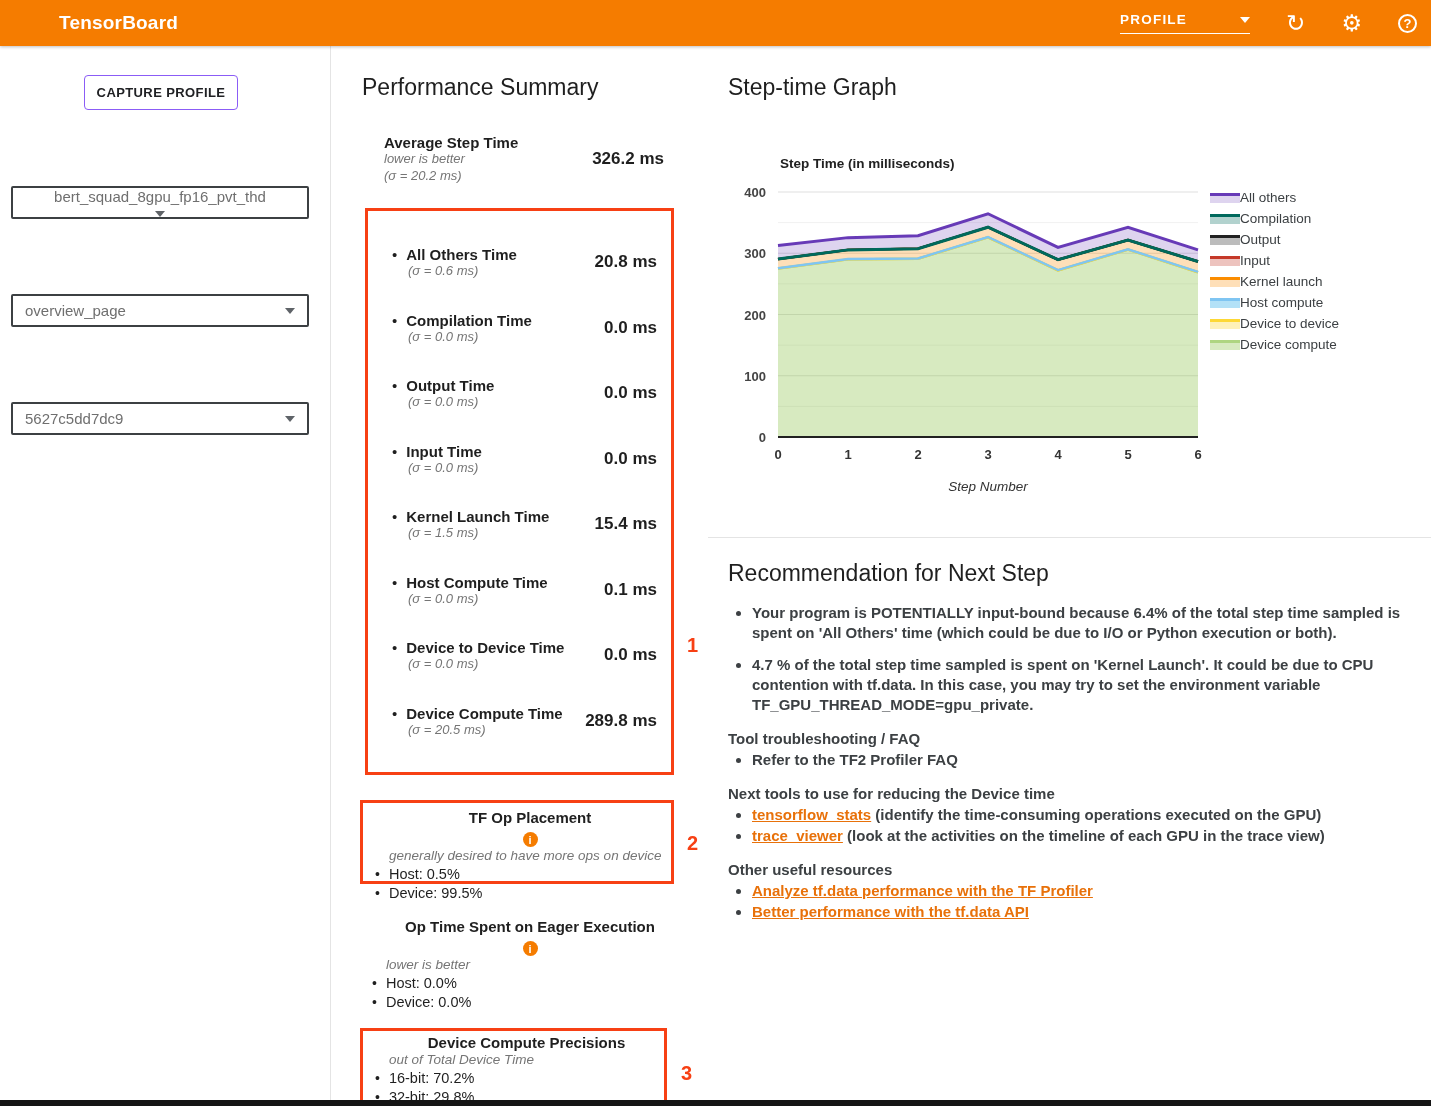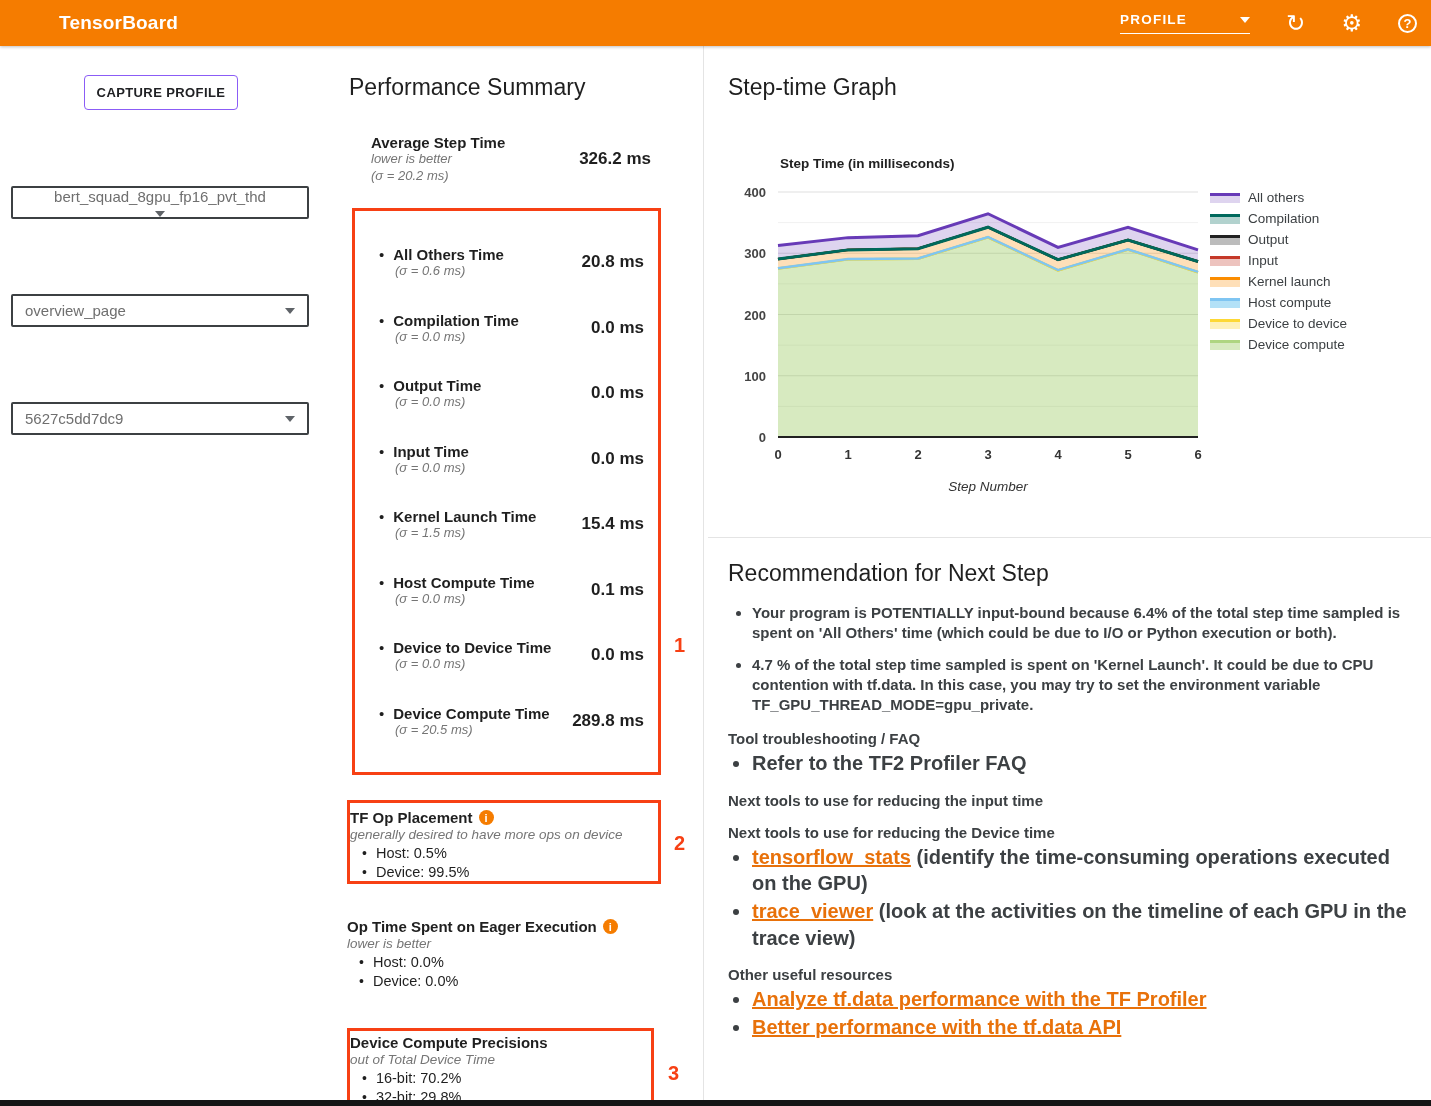--- a/index.html
+++ b/index.html
@@ -33,21 +33,21 @@
     border:1px solid #8b5cf6;border-radius:4px;font-size:13px;font-weight:700;letter-spacing:.4px;
     color:#202124;display:flex;align-items:center;justify-content:center;cursor:pointer;
     font-family:"Liberation Sans",sans-serif;}
   .side-label{position:absolute;left:12px;font-size:16px;font-weight:700;color:#202124;}
   .side-select{position:absolute;left:11px;width:298px;height:33px;border:2px solid #3c4043;border-radius:2px;
     display:flex;align-items:center;padding:0 12px;cursor:pointer;background:#fff;}
   .side-select .val{font-size:15px;color:#6f6f6f;flex:1;white-space:nowrap;overflow:hidden;}
   .caret-down-gray{width:0;height:0;border-left:5px solid transparent;border-right:5px solid transparent;border-top:6px solid #5f6368;}
 
   
-  .middle{position:absolute;left:327px;top:46px;width:377px;height:1054px;border-right:1px solid var(--div);background:#fff;}
+  .middle{position:absolute;left:340px;top:46px;width:377px;height:1054px;border-right:1px solid var(--div);background:#fff;}
   .col-heading{font-size:23px;font-weight:500;color:#1f1f1f;}
   .ps-heading{position:absolute;left:22px;top:28px;}
   .avg-row{position:absolute;left:44px;top:88px;width:280px;display:flex;align-items:center;justify-content:space-between;}
   .metric-title{font-size:15px;font-weight:700;color:#1f1f1f;}
   .metric-note{font-size:13px;font-style:italic;color:var(--gray);line-height:1.3;}
   .metric-value{font-size:17px;font-weight:700;color:#1f1f1f;white-space:nowrap;}
 
   .ann-box{position:absolute;border:3px solid var(--ann);z-index:3;}
   .box1{left:25px;top:162px;width:309px;height:567px;display:flex;flex-direction:column;justify-content:space-evenly;padding:2px 14px 2px 0;}
   .ps-row{display:flex;align-items:center;justify-content:space-between;padding-left:24px;}
@@ -57,41 +57,41 @@
   .ps-sigma{margin-left:16px;font-size:13px;font-style:italic;color:var(--gray);}
   .ann-num{position:absolute;color:var(--ann);font-size:20px;font-weight:700;z-index:4;}
 
   .box2{left:20px;top:754px;width:314px;height:84px;padding:6px 0 0 0;}
   .box3{left:20px;top:982px;width:307px;height:76px;padding:3px 0 0 0;}
   .sec-title{font-size:15px;font-weight:700;color:#1f1f1f;display:flex;align-items:center;gap:6px;}
   .sec-note{font-size:13.5px;font-style:italic;color:var(--gray);margin-top:1px;}
   .sec-ul{list-style:none;margin:2px 0 0 0;padding:0;}
   .sec-ul li{font-size:14.5px;color:#1f1f1f;line-height:1.3;display:flex;gap:9px;align-items:baseline;}
   .sec-ul .bullet-dot{font-size:14px;}
-  .pad-l{}
+  .pad-l{padding-left:26px;flex-direction:column;}
   .pad-s{padding-left:12px;}
   .info-icon{width:15px;height:15px;border-radius:50%;background:var(--orange);color:#fff;
     font-size:11px;font-weight:700;display:inline-flex;align-items:center;justify-content:center;flex:none;cursor:pointer;}
   .eager-block{position:absolute;left:20px;top:872px;width:314px;}
 
   
   .rightpanel{position:absolute;left:708px;top:46px;width:723px;height:1054px;background:#fff;}
   .stg-heading{position:absolute;left:20px;top:28px;}
   .legend{position:absolute;left:502px;top:144px;display:flex;flex-direction:column;gap:6px;}
-  .legend-item{display:flex;align-items:center;gap:8px;height:15px;}
+  .legend-item{display:flex;align-items:center;height:15px;}
   .legend-swatch{width:30px;height:10px;flex:none;}
   .legend-label{font-size:13.5px;color:#3c4043;}
   .hdivider{position:absolute;left:0;top:491px;width:723px;height:1px;background:var(--div);}
 
   .rec{position:absolute;left:20px;top:514px;width:692px;color:var(--body);}
   .rec h2{margin:0 0 16px 0;}
   .rec ul{margin:2px;padding-left:22px;font-weight:bold;}
   .rec .top-bullets li{font-size:15px;line-height:1.35;margin-bottom:11px;color:var(--body);}
   .rec-section-heading{font-size:15px;font-weight:700;color:var(--body);margin:15px 0 3px 0;}
-  .rec .sec li{font-size:20px;line-height:1.33;color:var(--body);margin-bottom:1px;}
+  .rec .sec li{font-size:15px;line-height:1.33;color:var(--body);margin-bottom:1px;}
   a.rec-link{color:var(--link);text-decoration:underline;cursor:pointer;}
 
   .bottom-bar{position:absolute;left:0;top:1100px;width:1431px;height:6px;background:#151515;z-index:6;}
 
   svg text{font-family:"Liberation Sans","DejaVu Sans",sans-serif;}
 </style>
 </head>
 <body>
 
 <div class="appbar">
@@ -373,21 +373,20 @@
     <h2 class="col-heading">Recommendation for Next Step</h2>
     <ul class="top-bullets">
       <li>Your program is POTENTIALLY input-bound because 6.4% of the total step time sampled is spent on 'All Others' time (which could be due to I/O or Python execution or both).</li>
       <li>4.7 % of the total step time sampled is spent on 'Kernel Launch'. It could be due to CPU contention with tf.data. In this case, you may try to set the environment variable TF_GPU_THREAD_MODE=gpu_private.</li>
     </ul>
     <div id="rec-sections">
         <div class="rec-section-heading">Tool troubleshooting / FAQ</div>
         <ul class="sec">
           <li>Refer to the TF2 Profiler FAQ</li>
         </ul>
-        <div class="rec-section-heading">Next tools to use for reducing the input time</div>
         <div class="rec-section-heading">Next tools to use for reducing the Device time</div>
         <ul class="sec">
           <li><a class="rec-link">tensorflow_stats</a> (identify the time-consuming operations executed on the GPU)</li>
           <li><a class="rec-link">trace_viewer</a> (look at the activities on the timeline of each GPU in the trace view)</li>
         </ul>
         <div class="rec-section-heading">Other useful resources</div>
         <ul class="sec">
           <li><a class="rec-link">Analyze tf.data performance with the TF Profiler</a></li>
           <li><a class="rec-link">Better performance with the tf.data API</a></li>
         </ul>

